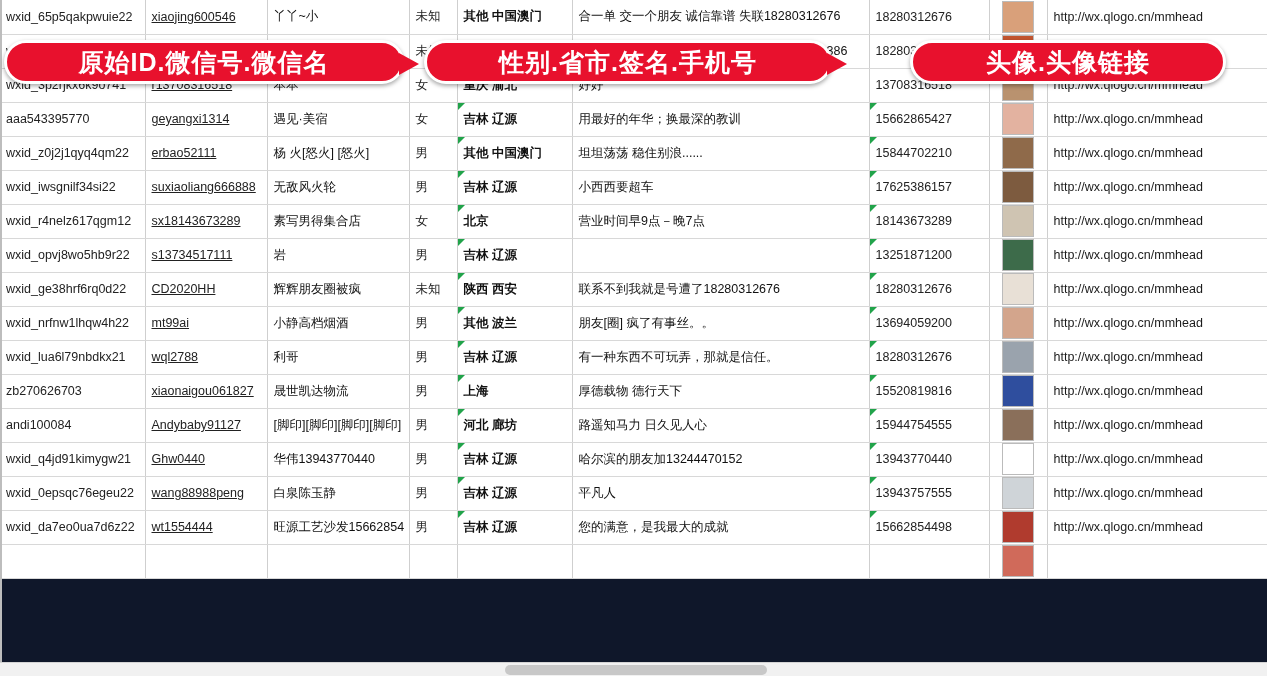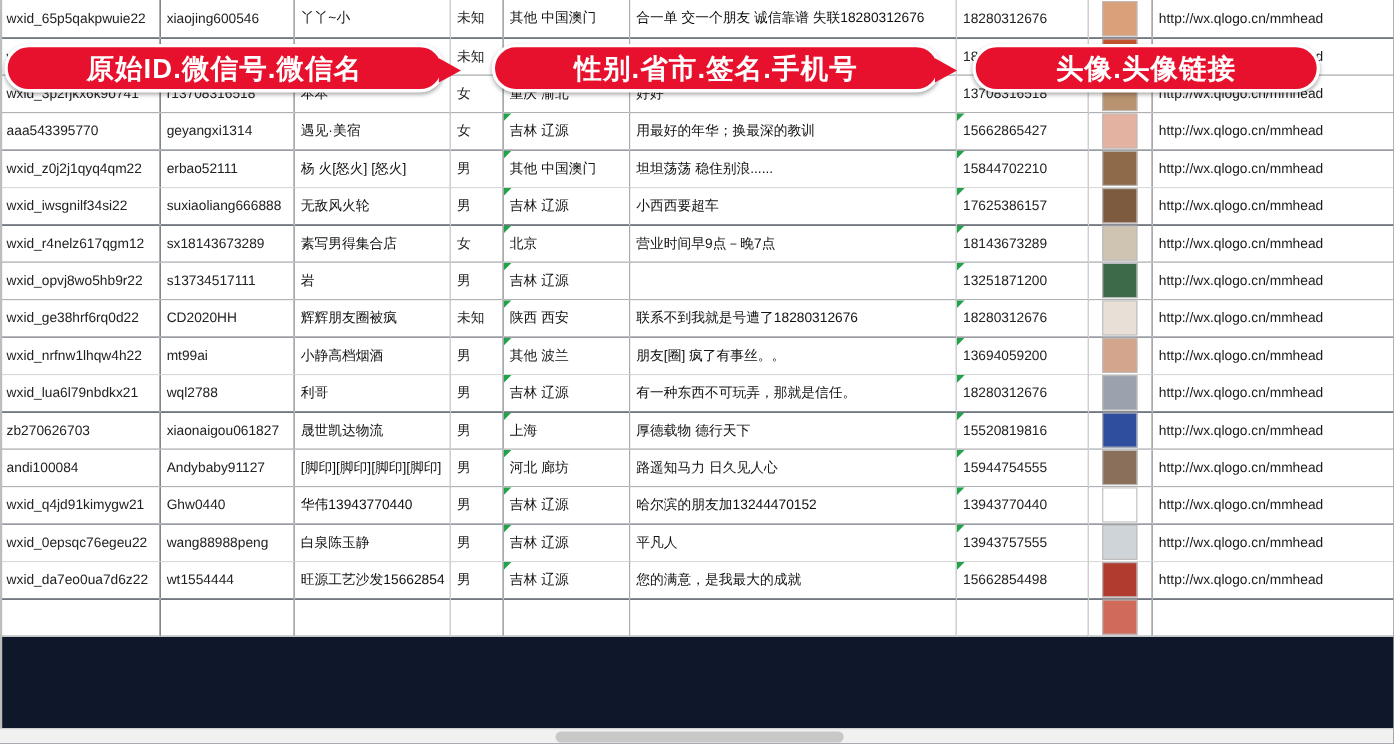--- a/index.html
+++ b/index.html
@@ -40,24 +40,24 @@
   col.c1 { width: 122px; }
   col.c2 { width: 142px; }
   col.c3 { width: 48px; }
   col.c4 { width: 115px; }
   col.c5 { width: 297px; }
   col.c6 { width: 120px; }
   col.c7 { width: 58px; }
   col.c8 { width: 220px; }
 
   td.cell-id      { color: #222; }
-  td.cell-wxid    { color: #222; }
+  td.cell-wxid    { color: #222; text-decoration: underline; }
   td.cell-name    { color: #111; }
   td.cell-gender  { color: #222; text-align: left; }
-  td.cell-region  { color: #111; }
+  td.cell-region  { color: #111; font-weight: bold; }
   td.cell-sign    { color: #111; }
   td.cell-phone   { color: #222; }
   td.cell-avatar  { padding: 0; text-align: center; }
   td.cell-link    { color: #1a1a1a; margin-left: 16px; }
 
   
   .corner {
     position: relative;
   }
   .corner::after {
@@ -91,22 +91,22 @@
     font-size: 25px;
     font-weight: bold;
     letter-spacing: 1px;
     display: flex;
     align-items: center;
     justify-content: center;
     padding: 0 14px;
     white-space: nowrap;
   }
   .banner.b1 { left: 4px;   width: 400px; }
-  .banner.b2 { left: 447px; width: 408px; }
-  .banner.b3 { left: 884px; width: 316px; }
+  .banner.b2 { left: 424px; width: 408px; }
+  .banner.b3 { left: 910px; width: 316px; }
   
   .banner.b1::after {
     content: "";
     position: absolute;
     right: -18px; top: 10px;
     border-style: solid;
     border-width: 11px 0 11px 20px;
     border-color: transparent transparent transparent #e8112d;
   }
   .banner.b2::after {

